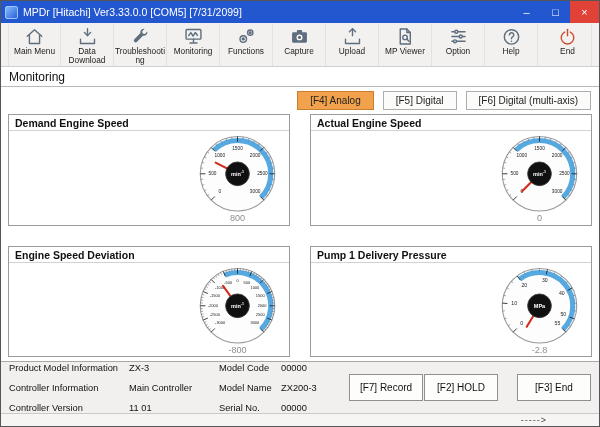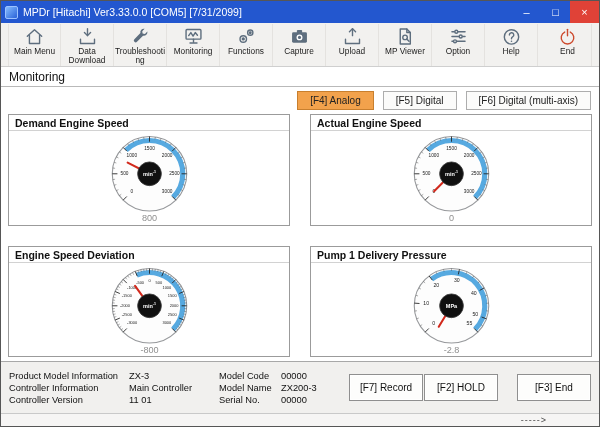--- a/index.html
+++ b/index.html
@@ -26,26 +26,26 @@
   
   .section-row{flex:0 0 20px;border-bottom:1px solid #b9b9b9;display:flex;align-items:center;padding-left:8px;font-size:12px;color:#111;background:#fff}
   .tabs-row{flex:0 0 24px;display:flex;justify-content:flex-end;align-items:flex-end;padding:0 8px 1px;gap:9px;background:#fff}
   .tab{height:19px;padding:0 12px;font-size:10px;font-family:inherit;background:#fbfbfa;border:1px solid #adadad;color:#222;cursor:pointer}
   .tab.active{background:#f2a24c;border-color:#c87f2e}
 
   
   .panels{flex:1;display:grid;grid-template-columns:1fr 1fr;grid-template-rows:1fr 1fr;gap:20px;padding:3px 7px 4px;background:#fff;min-height:0}
   .panel{border:1px solid #9b9b9b;display:flex;flex-direction:column;min-height:0;background:#fff}
   .panel-title{font-size:10.5px;font-weight:bold;color:#111;padding:2px 6px 1px;border-bottom:1px solid #d2d2d2}
-  .panel-body{flex:1;display:flex;align-items:center;justify-content:center;min-height:0}
+  .panel-body{flex:1;display:flex;align-items:center;justify-content:flex-end;min-height:0}
   .gauge-svg{height:100%;max-height:104px}
 
   
   .footer{flex:0 0 52px;background:#f1f0ee;border-top:1px solid #a8a8a8;display:flex;align-items:center;padding:0 8px}
-  .footer-info{display:grid;grid-template-columns:120px 90px 62px 52px;row-gap:2px;font-size:9.3px;color:#111}
+  .footer-info{display:grid;grid-template-columns:120px 90px 62px 52px;row-gap:10px;font-size:9.3px;color:#111}
   .fi-cell{white-space:nowrap;overflow:hidden}
   .fbtns{margin-left:auto;display:flex;gap:1px;align-items:flex-end}
   .fbtn{width:74px;height:27px;background:#fdfdfc;border:1px solid #8f8f8f;font-size:10px;font-family:inherit;color:#111;cursor:pointer;box-shadow:inset 0 0 0 1px #fff}
   .fbtn-end{margin-left:18px}
 
   
   .statusbar{flex:0 0 13px;background:#f6f5f4;border-top:1px solid #c9c9c9;display:flex;align-items:center;font-size:9px;color:#444}
   .status-arrow{margin-left:auto;margin-right:52px;letter-spacing:1px}
 </style>
 </head>

